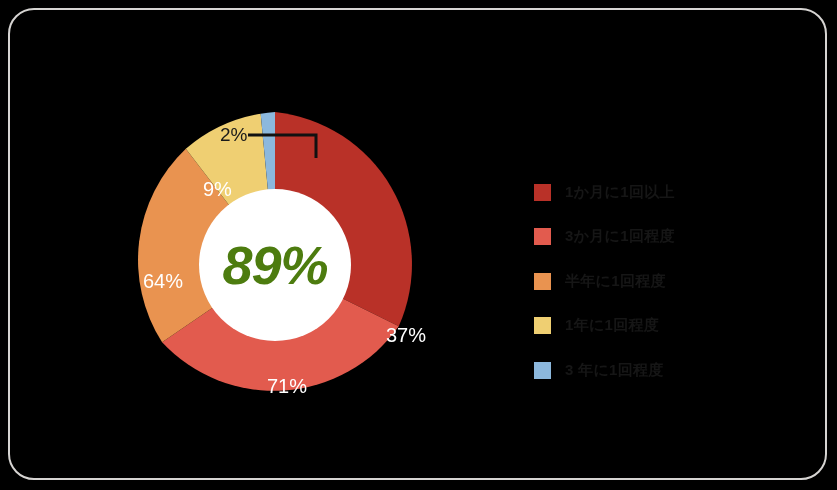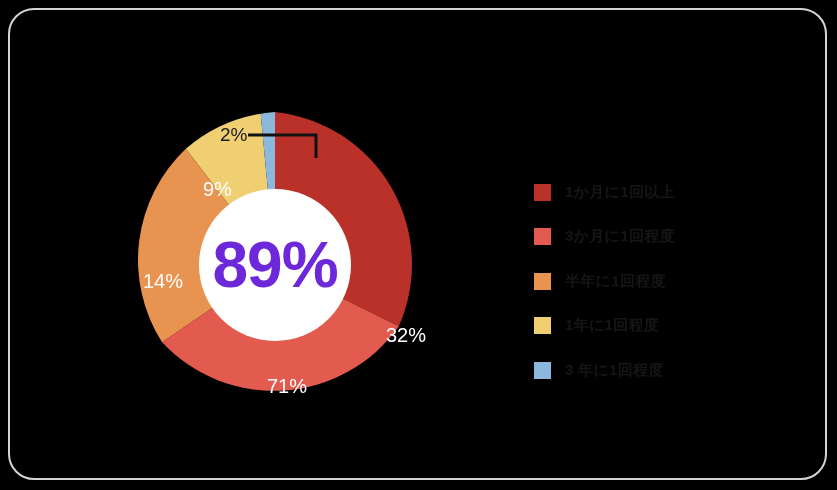--- a/index.html
+++ b/index.html
@@ -51,25 +51,26 @@
     margin-left: -76px;
     margin-top: -76px;
     border-radius: 50%;
     background: #ffffff;
     display: flex;
     align-items: center;
     justify-content: center;
   }
 
   #center-value {
-    font-size: 64px;
+    font-size: 54px;
     font-weight: bold;
-    color: #6d28d9;
+    color: #4d7c0f;
     letter-spacing: -1px;
     line-height: 1;
+    font-style: italic;
   }
 
   .slice-label {
     position: absolute;
     color: #ffffff;
     font-size: 20px;
     font-weight: normal;
     white-space: nowrap;
   }
 
@@ -132,23 +133,23 @@
 
       <path d="M 155 155 L 65.83 38.80 A 153 153 0 0 1 140.67 3.68 Z" fill="#efcf72"></path>
 
       <path d="M 155 155 L 140.67 3.68 A 153 153 0 0 1 155 2 Z" fill="#8cb8dd"></path>
     </svg>
 
     <div id="donut-hole">
       <span id="center-value">89%</span>
     </div>
 
-    <span class="slice-label" style="left: 266px; top: 214px;">32%</span>
+    <span class="slice-label" style="left: 266px; top: 214px;">37%</span>
     <span class="slice-label" style="left: 147px; top: 265px;">71%</span>
-    <span class="slice-label" style="left: 23px; top: 160px;">14%</span>
+    <span class="slice-label" style="left: 23px; top: 160px;">64%</span>
     <span class="slice-label" style="left: 83px; top: 68px;">9%</span>
 
     <svg id="callout-line" width="310" height="310" viewBox="0 0 310 310">
       <polyline points="128,25 196,25 196,48" fill="none" stroke="#111111" stroke-width="3"></polyline>
     </svg>
 
     <span class="callout-label" style="left: 100px; top: 14px;">2%</span>
 
   </div>
 

